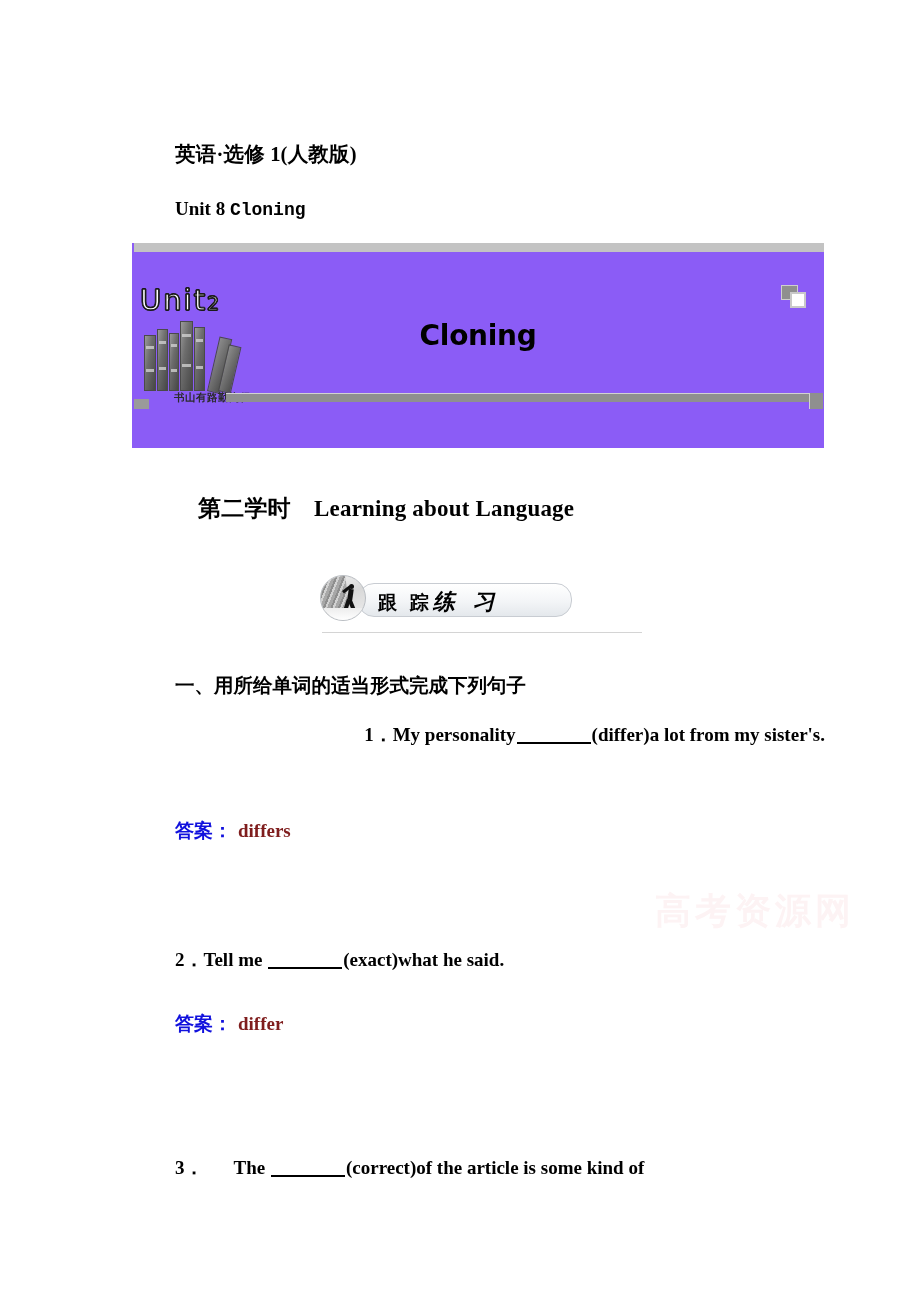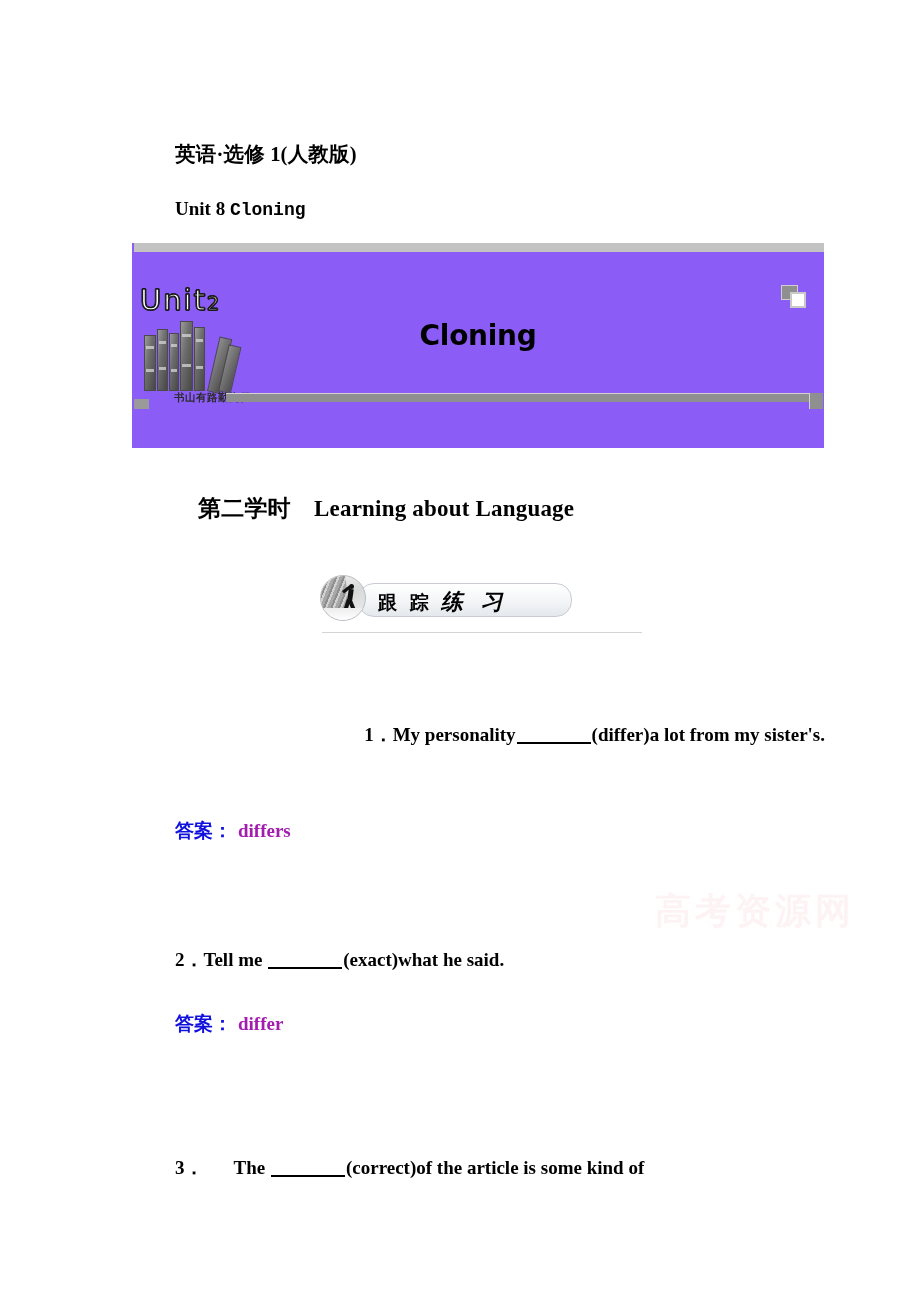--- a/index.html
+++ b/index.html
@@ -270,21 +270,21 @@
     letter-spacing: 4px;
     white-space: nowrap;
     color: #000000;
   }
   .badge-text .brush {
     font-family: "DejaVu Serif", serif;
     font-size: 22px;
     font-style: italic;
     font-weight: bold;
     letter-spacing: 5px;
-    margin-left: 8px;
+    margin-left: 0;
   }
   .badge-rule {
     position: absolute;
     left: 322px;
     top: 632px;
     width: 320px;
     height: 1px;
     background: #d4d4d4;
   }
 
@@ -321,21 +321,21 @@
 
   .ans {
     position: absolute;
     left: 175px;
     font-size: 19px;
     font-weight: bold;
     color: #1111dd;
     white-space: nowrap;
   }
   .ans .val {
-    color: #a21caf;
+    color: #7f1d1d;
     margin-left: 6px;
   }
   .a1 { top: 818px; }
   .a2 { top: 1011px; }
 
   
   .watermark {
     position: absolute;
     left: 655px;
     top: 887px;
@@ -404,20 +404,21 @@
       <div class="ground"></div>
     </div>
     <div class="badge-text">
       <span>跟 踪</span><span class="brush">练 习</span>
     </div>
   </div>
   <div class="badge-rule"></div>
 
   <div class="watermark">高考资源网</div>
 
+  <div class="ex-heading">一、用所给单词的适当形式完成下列句子</div>
 
   <div class="q q1">
     <span>1．</span><span>My personality</span><span class="blank"></span><span>(differ)a lot from my sister's.</span>
   </div>
   <div class="ans a1">
     <span>答案：</span><span class="val">differs</span>
   </div>
 
   <div class="q q2">
     <span>2．</span><span>Tell me </span><span class="blank"></span><span>(exact)what he said.</span>

